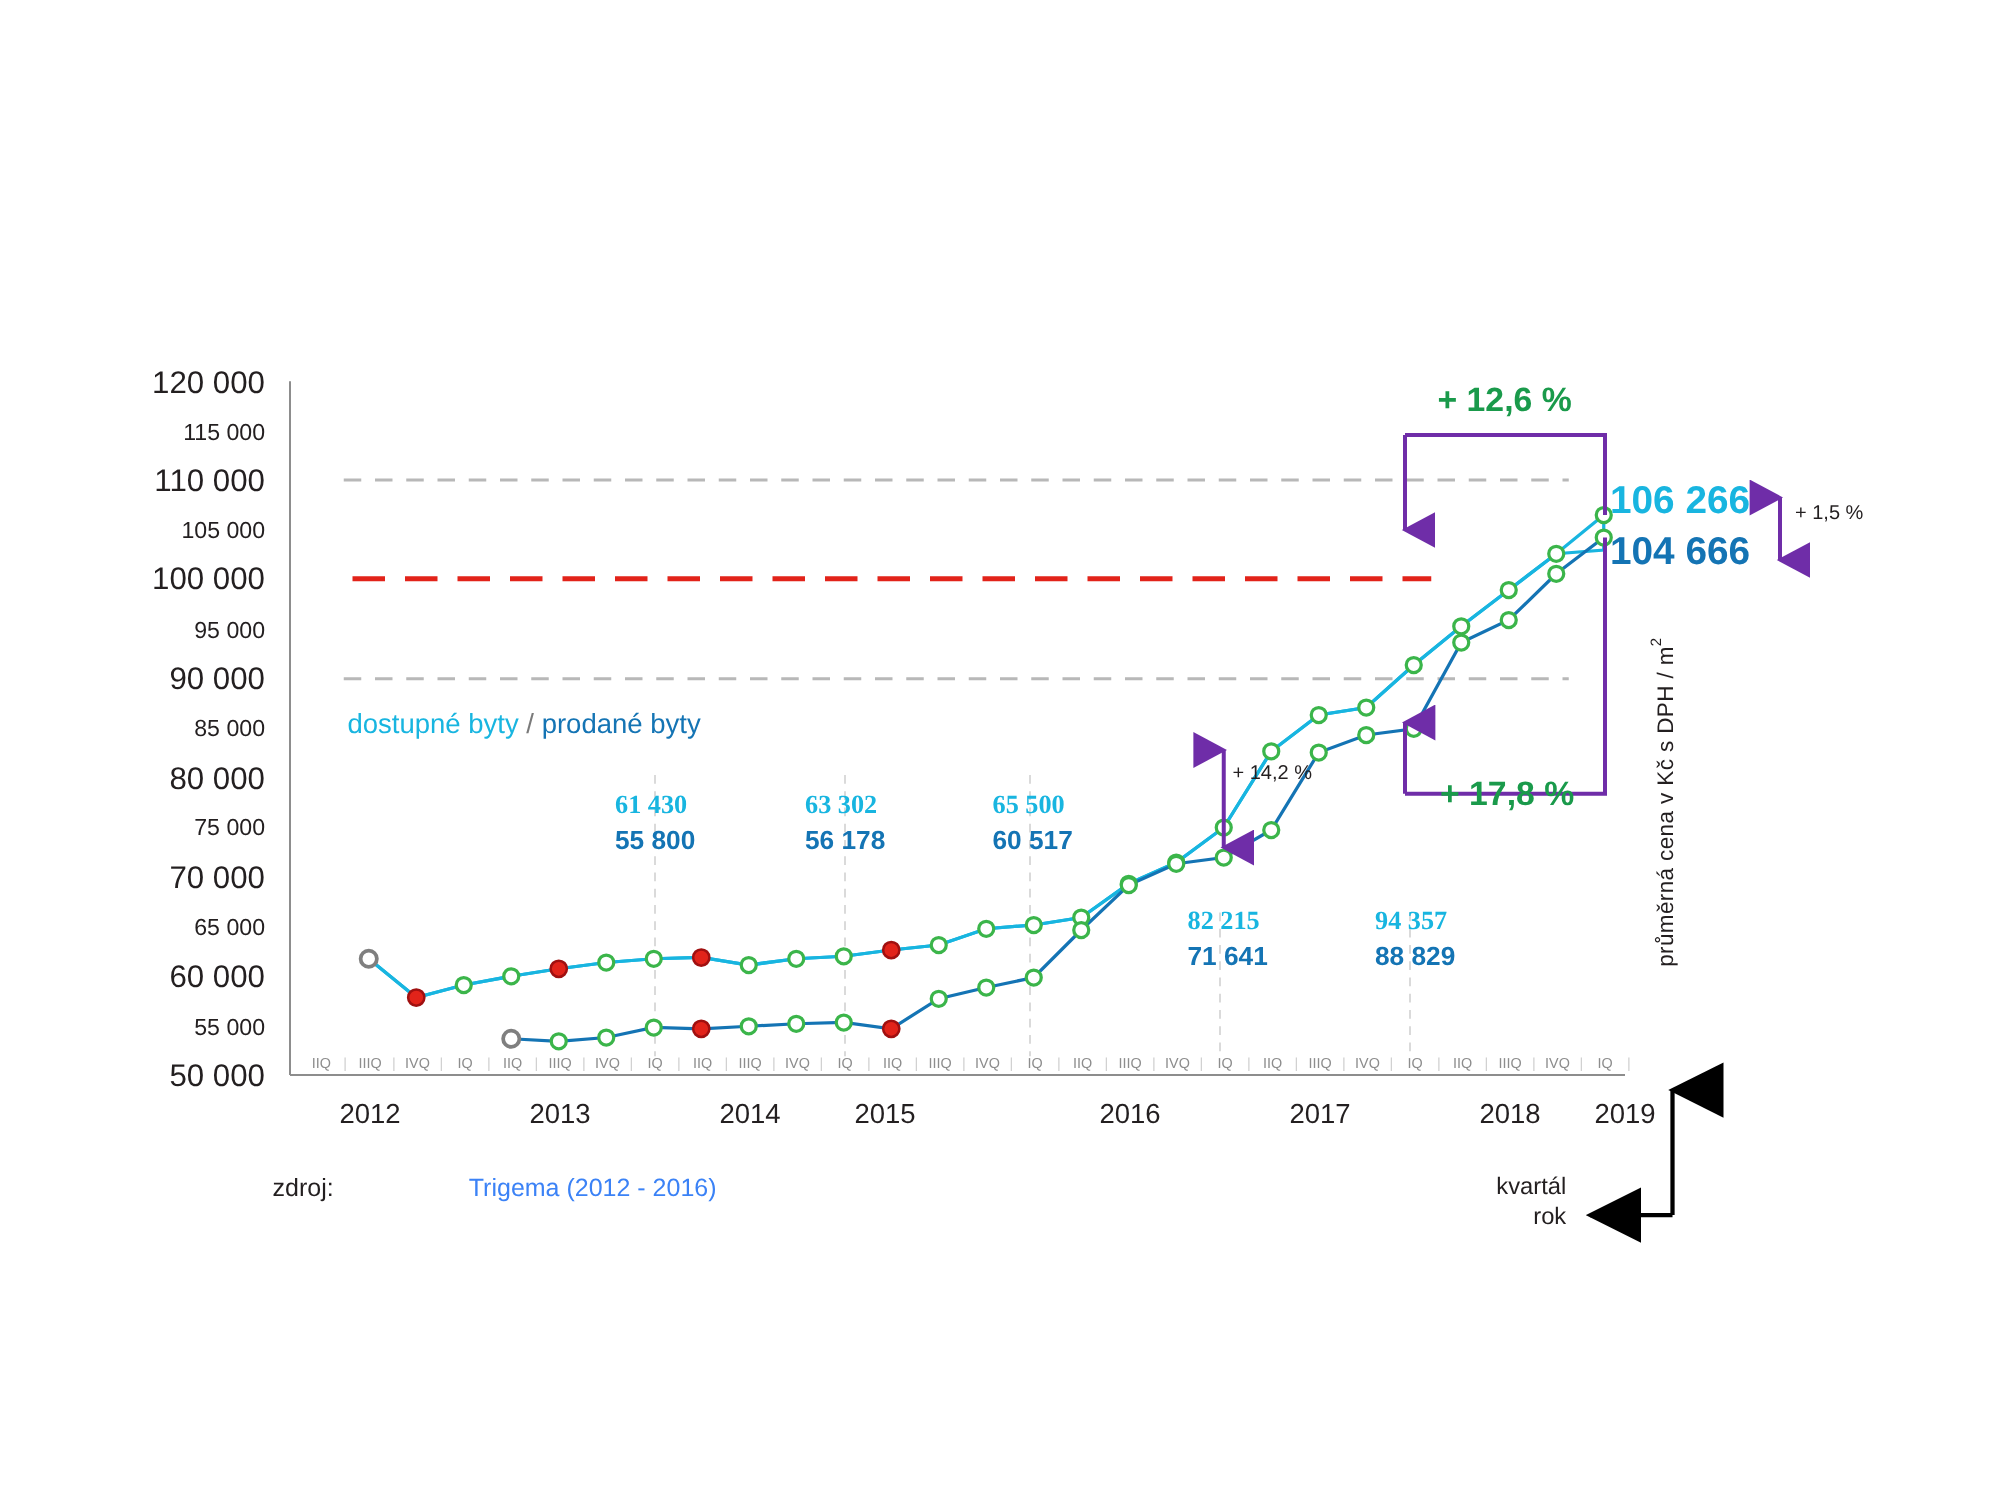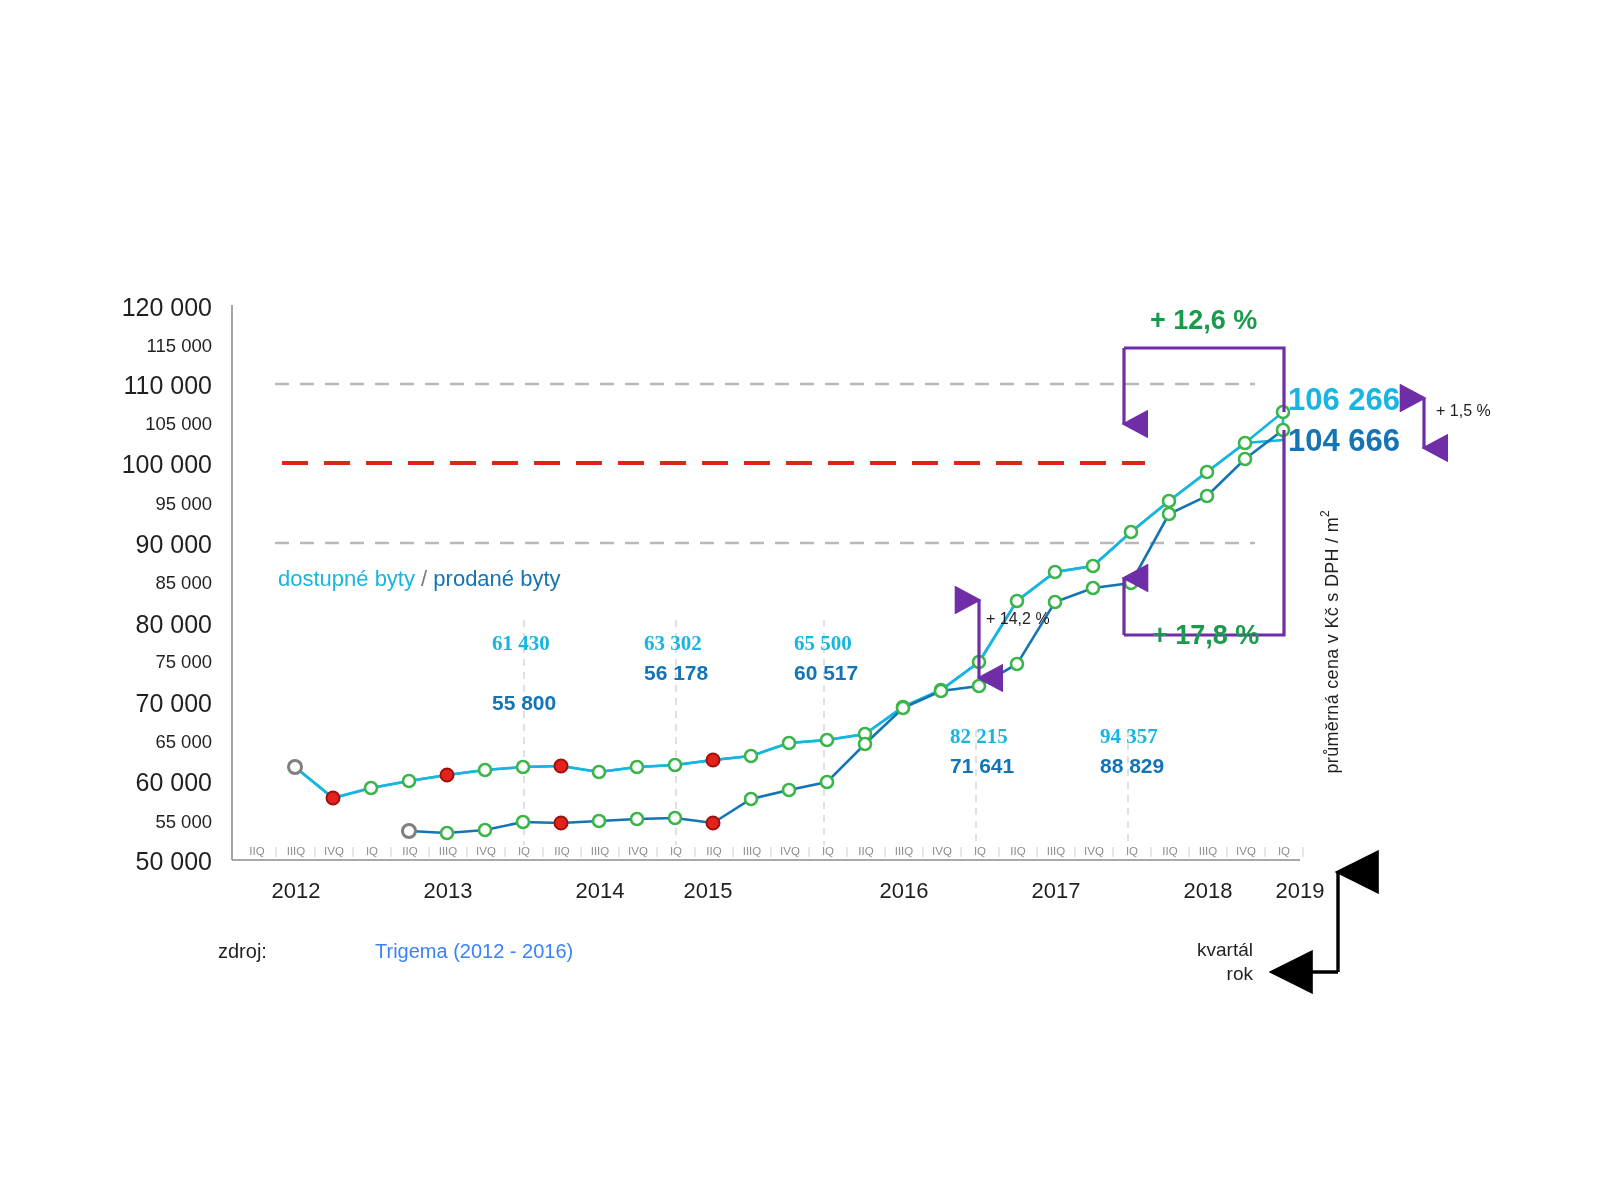--- a/index.html
+++ b/index.html
@@ -383,21 +383,21 @@
     <div class="yearlabel" style="left:1056px">2017</div>
     <div class="yearlabel" style="left:1208px">2018</div>
     <div class="yearlabel" style="left:1300px">2019</div>
   </div>
 
   <div class="legend">
     <span>dostupné byty</span><span class="sep"> / </span><span class="b2">prodané byty</span>
   </div>
 
   <div class="annot annot-cyan" style="left:492px; top:631px">61 430</div>
-  <div class="annot annot-blue" style="left:492px; top:691px">55 800</div>
+  <div class="annot annot-blue" style="left:492px; top:661px">55 800</div>
 
   <div class="annot annot-cyan" style="left:644px; top:631px">63 302</div>
   <div class="annot annot-blue" style="left:644px; top:661px">56 178</div>
 
   <div class="annot annot-cyan" style="left:794px; top:631px">65 500</div>
   <div class="annot annot-blue" style="left:794px; top:661px">60 517</div>
 
   <div class="annot annot-cyan" style="left:950px; top:724px">82 215</div>
   <div class="annot annot-blue" style="left:950px; top:754px">71 641</div>
 

